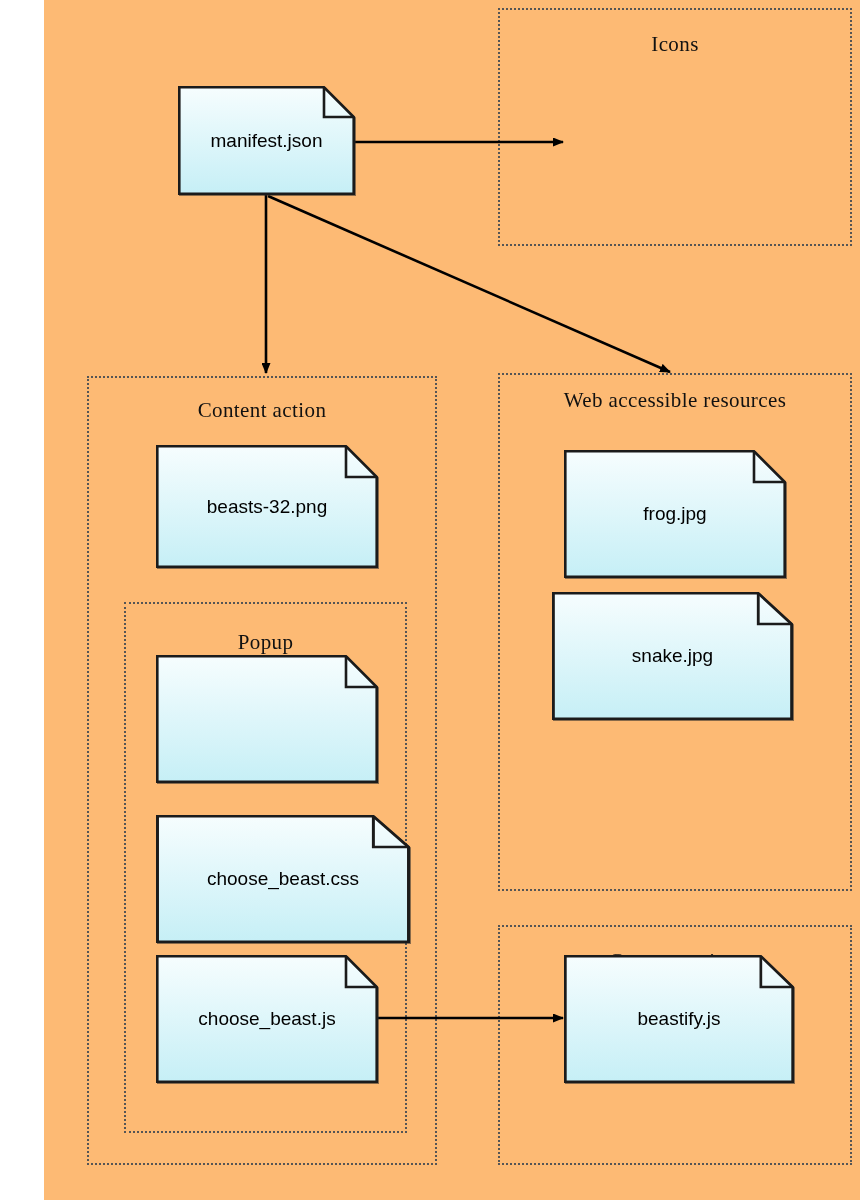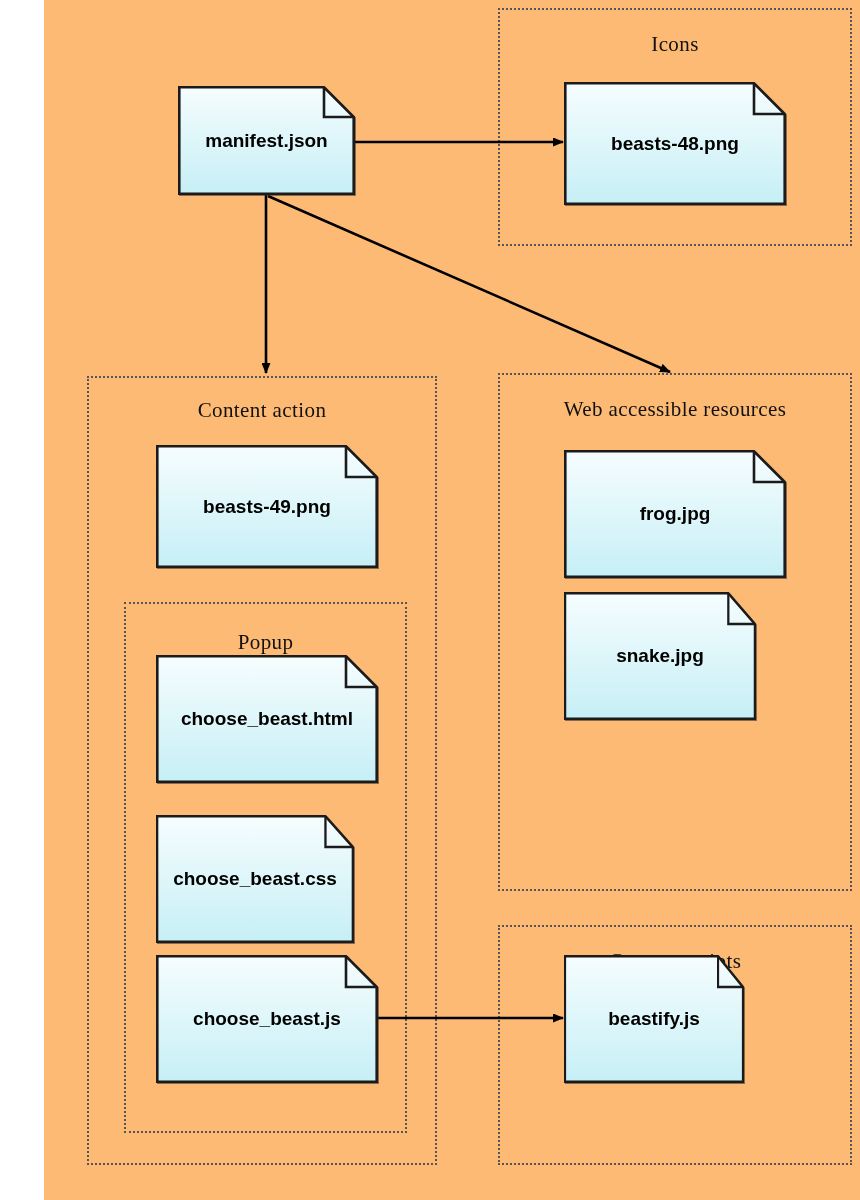--- a/index.html
+++ b/index.html
@@ -52,21 +52,21 @@
   }
   .note-label {
     position: absolute;
     left: 0;
     right: 0;
     top: 50%;
     transform: translateY(-50%);
     text-align: center;
     font-family: "Liberation Sans", sans-serif;
     font-size: 19px;
-    font-weight: 700;
+    font-weight: 400;
     color: #000000;
     white-space: nowrap;
     pointer-events: none;
     padding: 0 4px;
   }
 
   
   #edges {
     position: absolute;
     left: 0;
@@ -88,21 +88,21 @@
 
   <div class="group" style="left:43px; top:376px; width:350px; height:789px;">
     <div class="group-label" style="top:20px;">Content action</div>
   </div>
 
   <div class="group" style="left:80px; top:602px; width:283px; height:531px;">
     <div class="group-label" style="top:26px;">Popup</div>
   </div>
 
   <div class="group" style="left:454px; top:373px; width:354px; height:518px;">
-    <div class="group-label" style="top:22px;">Web accessible resources</div>
+    <div class="group-label" style="top:13px;">Web accessible resources</div>
   </div>
 
   <div class="group" style="left:454px; top:925px; width:354px; height:240px;">
     <div class="group-label" style="top:22px;">Content scripts</div>
   </div>
 
   <svg id="edges" viewBox="0 0 860 1200" xmlns="http://www.w3.org/2000/svg">
     <defs>
       <marker id="ah" markerWidth="11" markerHeight="9" refX="10" refY="4.5" orient="auto" markerUnits="userSpaceOnUse">
         <path d="M0,0 L11,4.5 L0,9 z" fill="#000000"></path>
@@ -125,63 +125,49 @@
           <stop offset="0%" stop-color="#f6fdfe"></stop>
           <stop offset="100%" stop-color="#c6eff6"></stop>
         </linearGradient>
       </defs>
       <path d="M1.3,1.3 H146 L175.7,31 V107.7 H1.3 Z" fill="url(#g1)" stroke="#1b1b1b" stroke-width="2.6" stroke-linejoin="miter"></path>
       <path d="M146,1.3 V31 H175.7" fill="none" stroke="#1b1b1b" stroke-width="2.6"></path>
     </svg>
     <div class="note-label">manifest.json</div>
   </div>
 
-  <div class="note" style="left:520px; top:82px; width:222px; height:123px;">
-    <svg viewBox="0 0 222 123" preserveAspectRatio="none">
-      <defs>
-        <linearGradient id="g2" x1="0" y1="0" x2="0" y2="1">
-          <stop offset="0%" stop-color="#f6fdfe"></stop>
-          <stop offset="100%" stop-color="#c6eff6"></stop>
-        </linearGradient>
-      </defs>
-      <path d="M1.3,1.3 H190 L220.7,32 V121.7 H1.3 Z" fill="url(#g2)" stroke="#1b1b1b" stroke-width="2.6" stroke-linejoin="miter"></path>
-      <path d="M190,1.3 V32 H220.7" fill="none" stroke="#1b1b1b" stroke-width="2.6"></path>
-    </svg>
-    <div class="note-label">beasts-48.png</div>
-  </div>
 
   <div class="note" style="left:112px; top:445px; width:222px; height:123px;">
     <svg viewBox="0 0 222 123" preserveAspectRatio="none">
       <defs>
         <linearGradient id="g3" x1="0" y1="0" x2="0" y2="1">
           <stop offset="0%" stop-color="#f6fdfe"></stop>
           <stop offset="100%" stop-color="#c6eff6"></stop>
         </linearGradient>
       </defs>
       <path d="M1.3,1.3 H190 L220.7,32 V121.7 H1.3 Z" fill="url(#g3)" stroke="#1b1b1b" stroke-width="2.6" stroke-linejoin="miter"></path>
       <path d="M190,1.3 V32 H220.7" fill="none" stroke="#1b1b1b" stroke-width="2.6"></path>
     </svg>
-    <div class="note-label">beasts-49.png</div>
+    <div class="note-label">beasts-32.png</div>
   </div>
 
   <div class="note" style="left:112px; top:655px; width:222px; height:128px;">
     <svg viewBox="0 0 222 128" preserveAspectRatio="none">
       <defs>
         <linearGradient id="g4" x1="0" y1="0" x2="0" y2="1">
           <stop offset="0%" stop-color="#f6fdfe"></stop>
           <stop offset="100%" stop-color="#c6eff6"></stop>
         </linearGradient>
       </defs>
       <path d="M1.3,1.3 H190 L220.7,32 V126.7 H1.3 Z" fill="url(#g4)" stroke="#1b1b1b" stroke-width="2.6" stroke-linejoin="miter"></path>
       <path d="M190,1.3 V32 H220.7" fill="none" stroke="#1b1b1b" stroke-width="2.6"></path>
     </svg>
-    <div class="note-label">choose_beast.html</div>
-  </div>
-
-  <div class="note" style="left:112px; top:815px; width:198px; height:128px;border-radius:18px;">
+  </div>
+
+  <div class="note" style="left:112px; top:815px; width:254px; height:128px;border-radius:18px;">
     <svg viewBox="0 0 222 128" preserveAspectRatio="none">
       <defs>
         <linearGradient id="g5" x1="0" y1="0" x2="0" y2="1">
           <stop offset="0%" stop-color="#f6fdfe"></stop>
           <stop offset="100%" stop-color="#c6eff6"></stop>
         </linearGradient>
       </defs>
       <path d="M1.3,1.3 H190 L220.7,32 V126.7 H1.3 Z" fill="url(#g5)" stroke="#1b1b1b" stroke-width="2.6" stroke-linejoin="miter"></path>
       <path d="M190,1.3 V32 H220.7" fill="none" stroke="#1b1b1b" stroke-width="2.6"></path>
     </svg>
@@ -209,36 +195,36 @@
           <stop offset="0%" stop-color="#f6fdfe"></stop>
           <stop offset="100%" stop-color="#c6eff6"></stop>
         </linearGradient>
       </defs>
       <path d="M1.3,1.3 H190 L220.7,32 V126.7 H1.3 Z" fill="url(#g7)" stroke="#1b1b1b" stroke-width="2.6" stroke-linejoin="miter"></path>
       <path d="M190,1.3 V32 H220.7" fill="none" stroke="#1b1b1b" stroke-width="2.6"></path>
     </svg>
     <div class="note-label">frog.jpg</div>
   </div>
 
-  <div class="note" style="left:520px; top:592px; width:192px; height:128px;">
+  <div class="note" style="left:508px; top:592px; width:241px; height:128px;">
     <svg viewBox="0 0 222 128" preserveAspectRatio="none">
       <defs>
         <linearGradient id="g8" x1="0" y1="0" x2="0" y2="1">
           <stop offset="0%" stop-color="#f6fdfe"></stop>
           <stop offset="100%" stop-color="#c6eff6"></stop>
         </linearGradient>
       </defs>
       <path d="M1.3,1.3 H190 L220.7,32 V126.7 H1.3 Z" fill="url(#g8)" stroke="#1b1b1b" stroke-width="2.6" stroke-linejoin="miter"></path>
       <path d="M190,1.3 V32 H220.7" fill="none" stroke="#1b1b1b" stroke-width="2.6"></path>
     </svg>
     <div class="note-label">snake.jpg</div>
   </div>
 
 
-  <div class="note" style="left:520px; top:955px; width:180px; height:128px;">
+  <div class="note" style="left:520px; top:955px; width:230px; height:128px;">
     <svg viewBox="0 0 222 128" preserveAspectRatio="none">
       <defs>
         <linearGradient id="g10" x1="0" y1="0" x2="0" y2="1">
           <stop offset="0%" stop-color="#f6fdfe"></stop>
           <stop offset="100%" stop-color="#c6eff6"></stop>
         </linearGradient>
       </defs>
       <path d="M1.3,1.3 H190 L220.7,32 V126.7 H1.3 Z" fill="url(#g10)" stroke="#1b1b1b" stroke-width="2.6" stroke-linejoin="miter"></path>
       <path d="M190,1.3 V32 H220.7" fill="none" stroke="#1b1b1b" stroke-width="2.6"></path>
     </svg>

